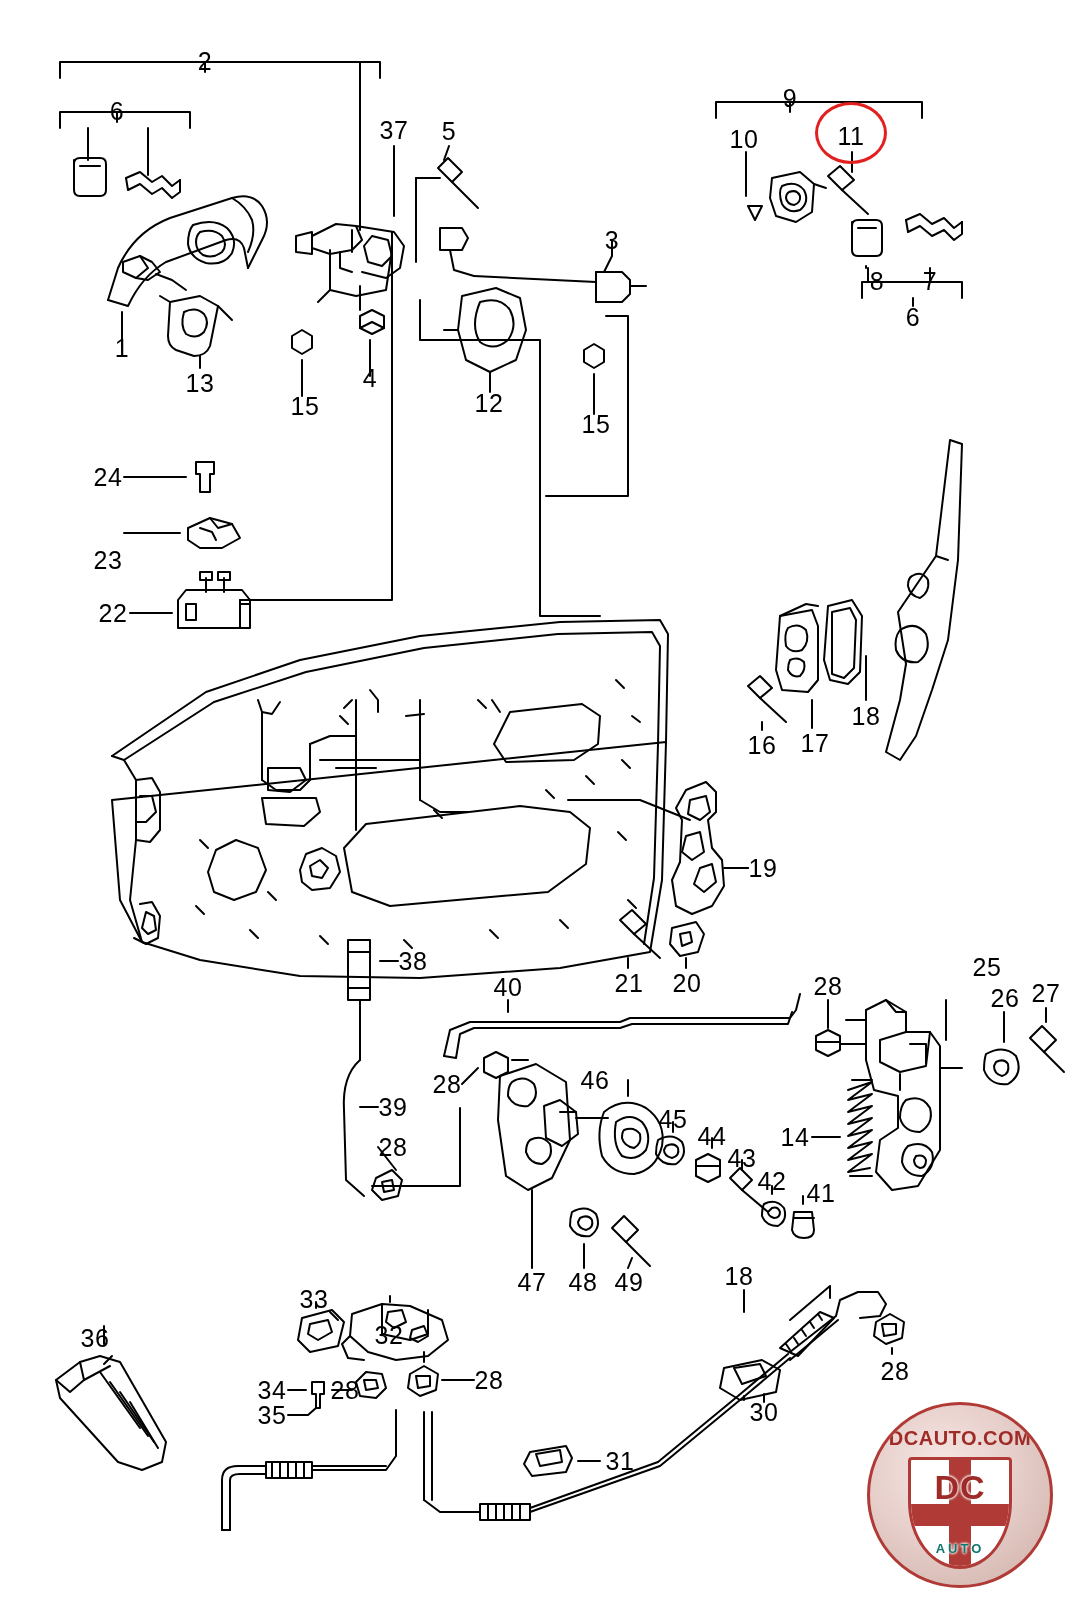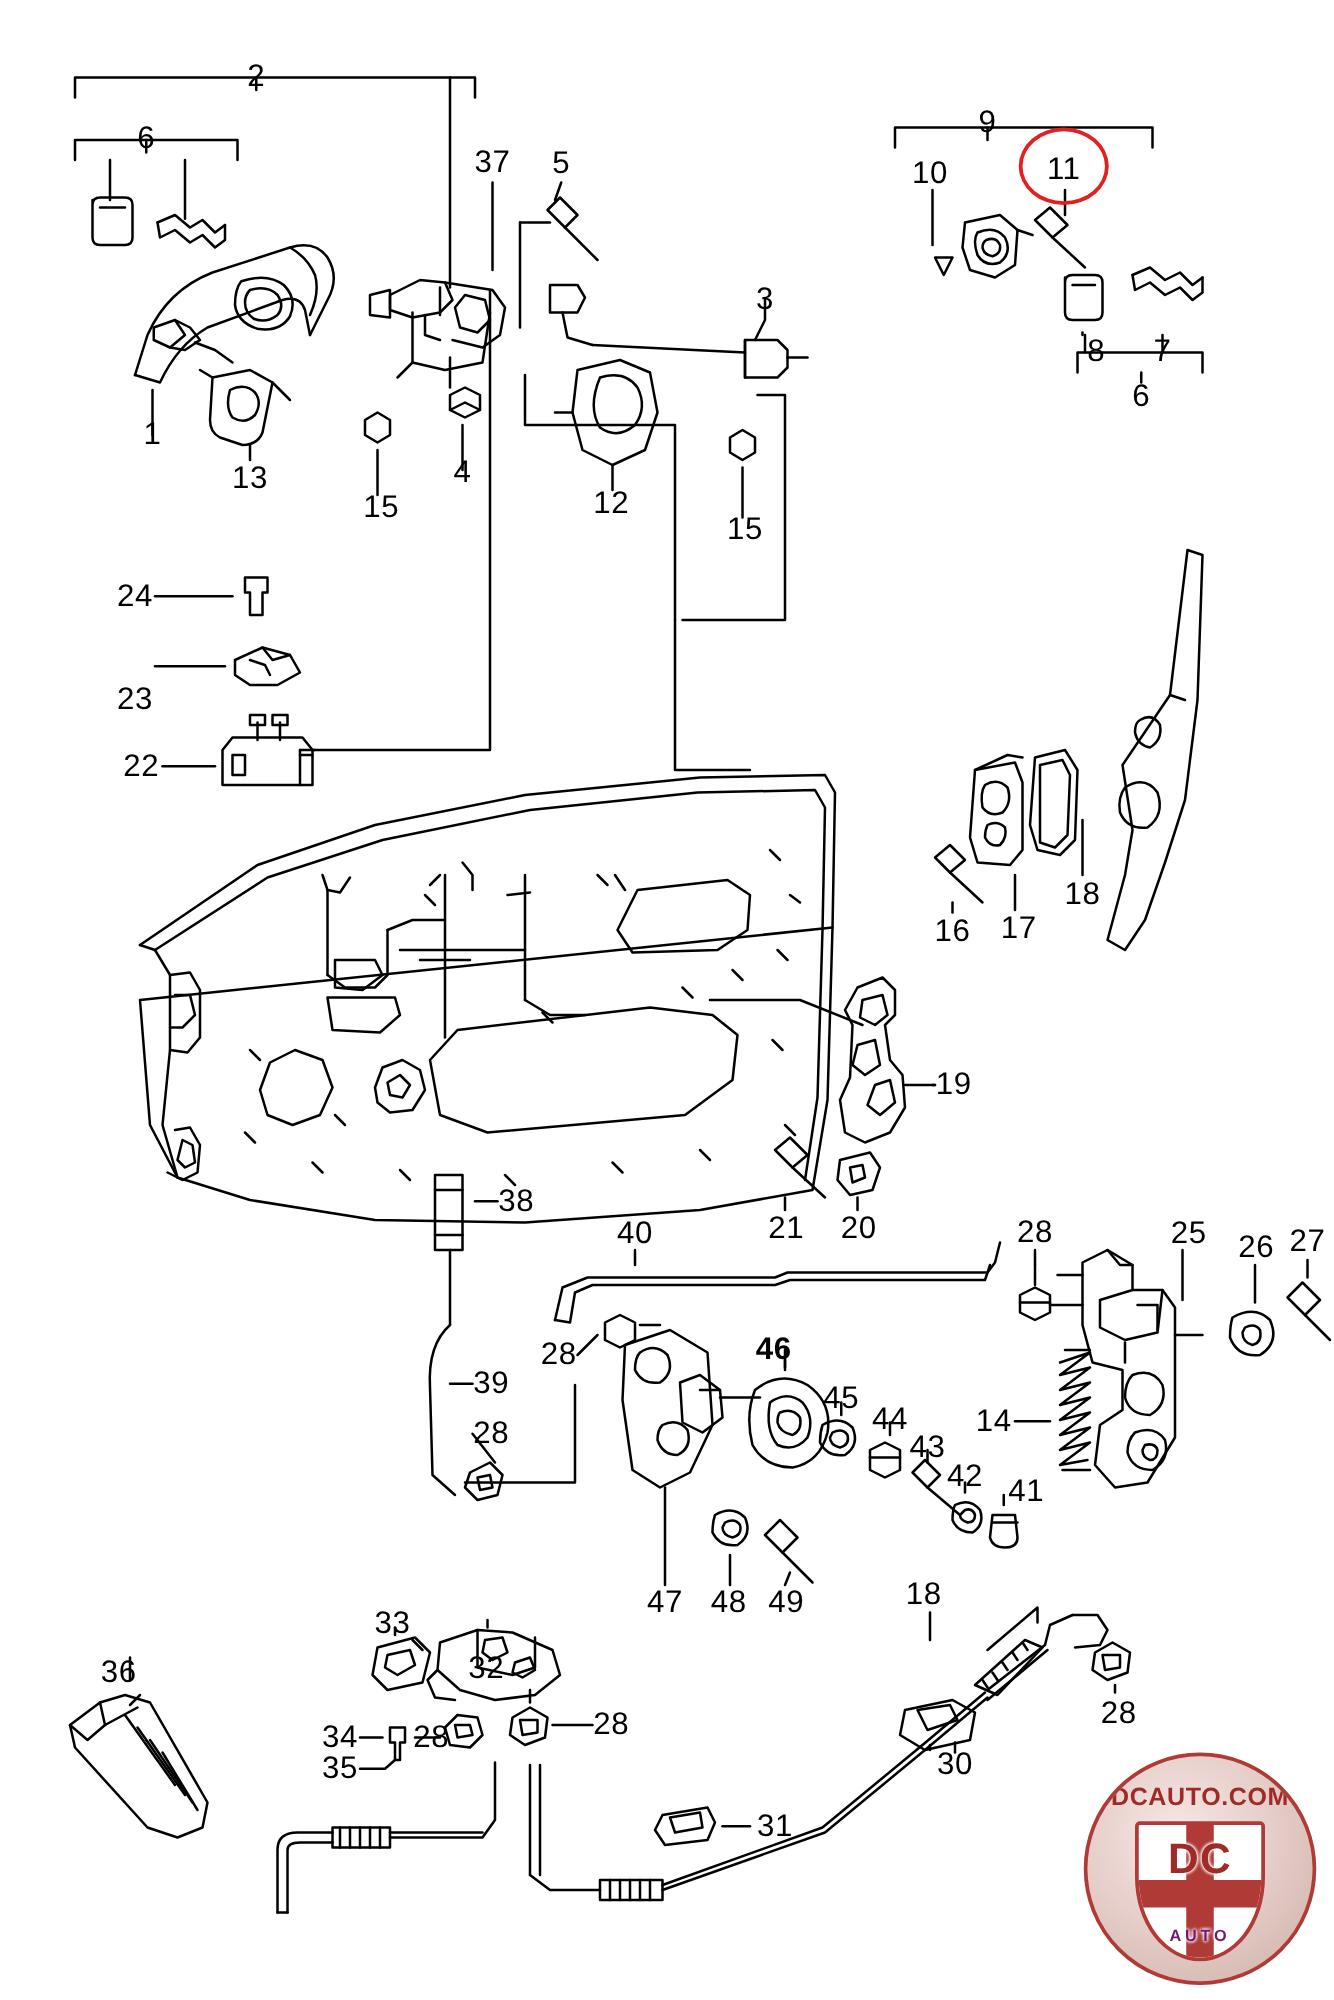--- a/index.html
+++ b/index.html
@@ -116,21 +116,21 @@
     text-shadow: 0 0 3px #fff, 0 0 3px #fff, 0 0 3px #fff;
   }
   #watermark .wm-auto {
     position: absolute;
     left: 0;
     bottom: 10px;
     width: 100%;
     text-align: center;
     font-size: 13px;
     font-weight: bold;
-    color: #701a75;
+    color: #0f766e;
     letter-spacing: 3px;
     z-index: 3;
     text-shadow: 0 0 3px #fff, 0 0 3px #fff, 0 0 3px #fff;
   }
 </style>
 </head>
 <body>
 
 <div id="page">
 
@@ -543,25 +543,25 @@
       <div class="callout" style="left: 113px; top: 613px;">22</div>
       <div class="callout" style="left: 762px; top: 745px;">16</div>
       <div class="callout" style="left: 815px; top: 743px;">17</div>
       <div class="callout" style="left: 866px; top: 716px;">18</div>
       <div class="callout" style="left: 763px; top: 868px;">19</div>
       <div class="callout" style="left: 629px; top: 983px;">21</div>
       <div class="callout" style="left: 687px; top: 983px;">20</div>
       <div class="callout" style="left: 413px; top: 961px;">38</div>
       <div class="callout" style="left: 508px; top: 987px;">40</div>
       <div class="callout" style="left: 828px; top: 986px;">28</div>
-      <div class="callout" style="left: 951px; top: 967px; margin-top: 20px;">25</div>
+      <div class="callout" style="left: 987px; top: 967px;">25</div>
       <div class="callout" style="left: 1005px; top: 998px;">26</div>
       <div class="callout" style="left: 1046px; top: 993px;">27</div>
       <div class="callout" style="left: 447px; top: 1084px;">28</div>
-      <div class="callout" style="left: 619px; top: 1080px; font-weight: bold;">46</div>
+      <div class="callout" style="left: 595px; top: 1080px;">46</div>
       <div class="callout" style="left: 673px; top: 1119px;">45</div>
       <div class="callout" style="left: 712px; top: 1136px;">44</div>
       <div class="callout" style="left: 742px; top: 1158px;">43</div>
       <div class="callout" style="left: 795px; top: 1137px;">14</div>
       <div class="callout" style="left: 772px; top: 1181px;">42</div>
       <div class="callout" style="left: 803px; top: 1193px; margin-left: 18px;">41</div>
       <div class="callout" style="left: 393px; top: 1107px;">39</div>
       <div class="callout" style="left: 393px; top: 1147px;">28</div>
       <div class="callout" style="left: 532px; top: 1282px;">47</div>
       <div class="callout" style="left: 583px; top: 1282px;">48</div>

